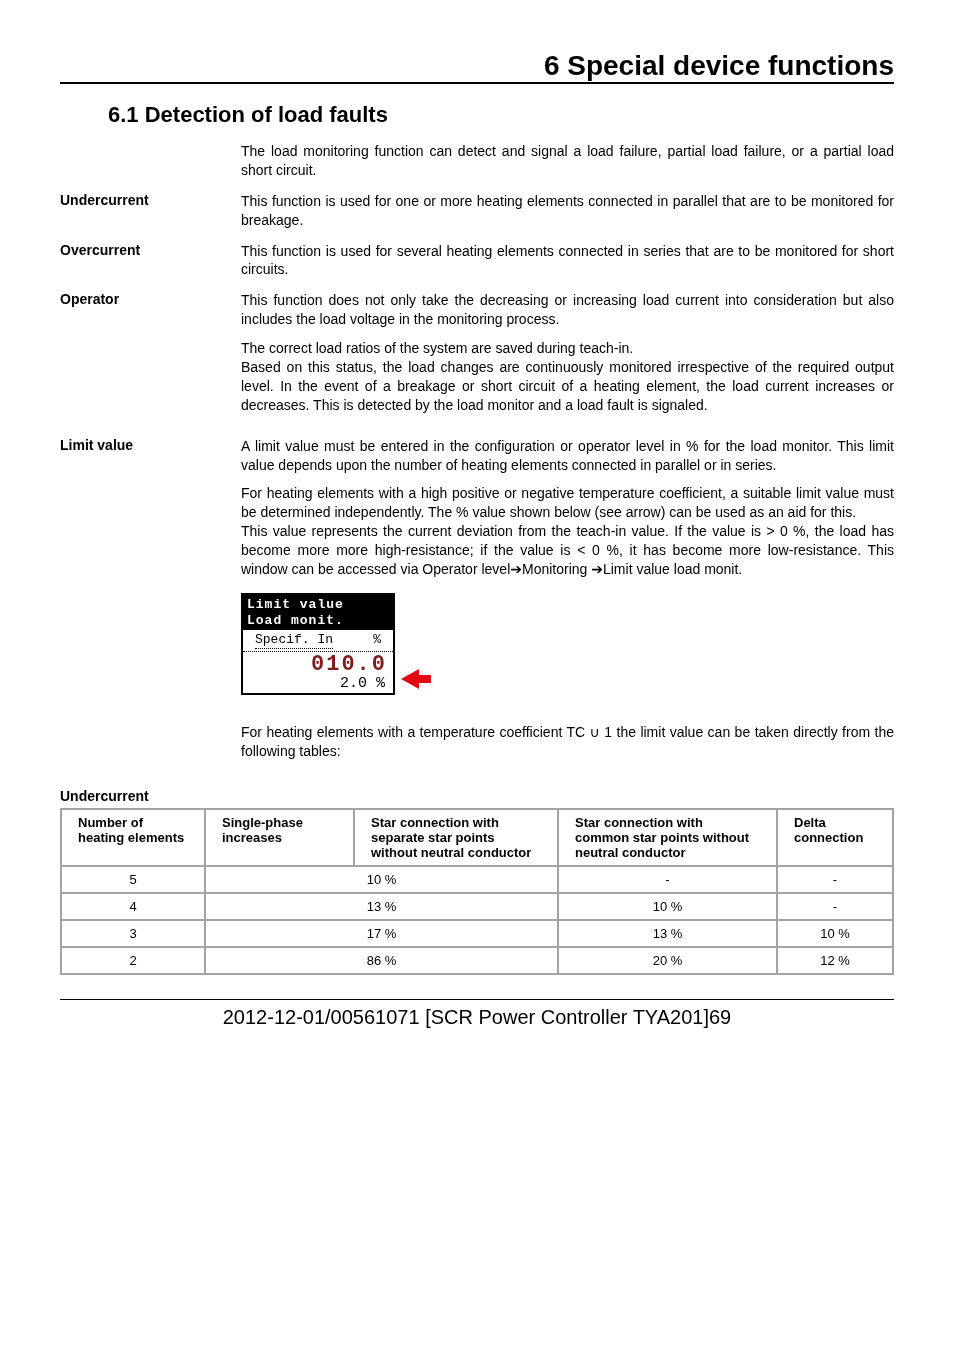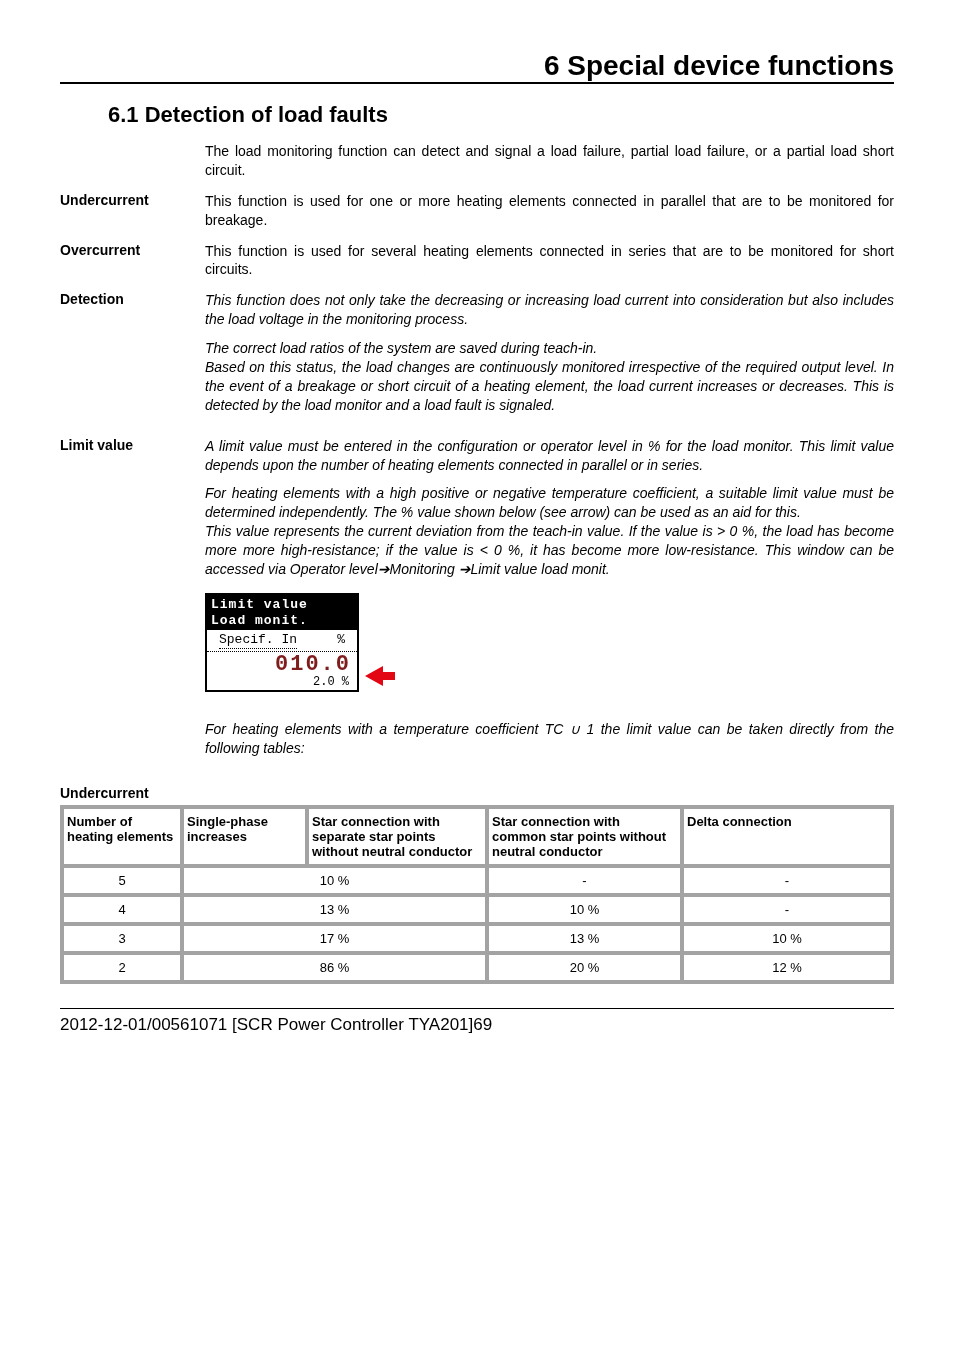--- a/index.html
+++ b/index.html
@@ -23,34 +23,35 @@
   }
   .section-title {
     font-size: 22px;
     font-weight: bold;
     margin-bottom: 14px;
     margin-left: 48px;
   }
   .content-row {
     display: flex;
     margin-bottom: 12px;
+    gap: 36px;
   }
   .label-col {
     width: 145px;
     flex-shrink: 0;
     font-weight: bold;
     font-size: 14px;
   }
   .text-col {
     flex: 1;
     font-size: 14px;
     text-align: justify;
     line-height: 1.35;
   }
-  .para { margin-bottom: 10px; font-style: italic; }
+  .para { margin-bottom: 10px; }
   .lcd-box {
     display: inline-block;
     border: 2px solid #000;
     width: 150px;
     font-family: "Courier New", monospace;
     font-size: 13px;
     line-height: 1.2;
     position: relative;
     margin-top: 4px;
   }
@@ -73,21 +74,21 @@
     text-align: right;
     padding: 2px 6px 0 0;
     font-size: 22px;
     font-weight: bold;
     letter-spacing: 2px;
     color: #7f1d1d;
     line-height: 1;
   }
   .lcd-sub {
     text-align: right;
-    font-size: 12px;
+    font-size: 15px;
     padding-right: 8px;
     line-height: 1;
     padding-bottom: 2px;
   }
   .arrow {
     position: absolute;
     right: -26px;
     bottom: 4px;
     width: 0; height: 0;
     border-top: 10px solid transparent;
@@ -102,40 +103,40 @@
     height: 8px;
     background: #e30613;
   }
   table.data {
     border-collapse: collapse;
     width: 100%;
     font-size: 13px;
     margin-top: 4px;
   }
   table.data th, table.data td {
-    border: 4px solid #a3a3a3;
-    padding: 5px 3px;
+    border: 2px solid #a3a3a3;
+    padding: 5px 16px;
     vertical-align: top;
     text-align: left;
   }
   table.data th { font-weight: bold; }
   table.data td.center { text-align: center; }
   .table-heading {
     font-weight: bold;
     font-size: 14px;
     margin-top: 18px;
     margin-bottom: 2px;
   }
   .footer {
     border-top: 1.5px solid #000;
     margin-top: 24px;
     padding-top: 6px;
     display: flex;
-    justify-content: flex-start;
-    font-size: 17px;
+    justify-content: center;
+    font-size: 20px;
   }
 </style>
 </head>
 <body>
 
 <div class="page">
 
   <div class="chapter-title">6 Special device functions</div>
 
   <div class="section-title">6.1  Detection of load faults</div>
@@ -149,21 +150,21 @@
     <div class="label-col">Undercurrent</div>
     <div class="text-col">This function is used for one or more heating elements connected in parallel that are to be monitored for breakage.</div>
   </div>
 
   <div class="content-row">
     <div class="label-col">Overcurrent</div>
     <div class="text-col">This function is used for several heating elements connected in series that are to be monitored for short circuits.</div>
   </div>
 
   <div class="content-row">
-    <div class="label-col">Detection</div>
+    <div class="label-col">Operator</div>
     <div class="text-col">
       <div class="para">This function does not only take the decreasing or increasing load current into consideration but also includes the load voltage in the monitoring process.</div>
       <div class="para" style="white-space:pre-line">The correct load ratios of the system are saved during teach-in.
 Based on this status, the load changes are continuously monitored irrespective of the required output level. In the event of a breakage or short circuit of a heating element, the load current increases or decreases. This is detected by the load monitor and a load fault is signaled.</div>
     </div>
   </div>
 
   <div class="content-row">
     <div class="label-col">Limit value</div>
     <div class="text-col">

